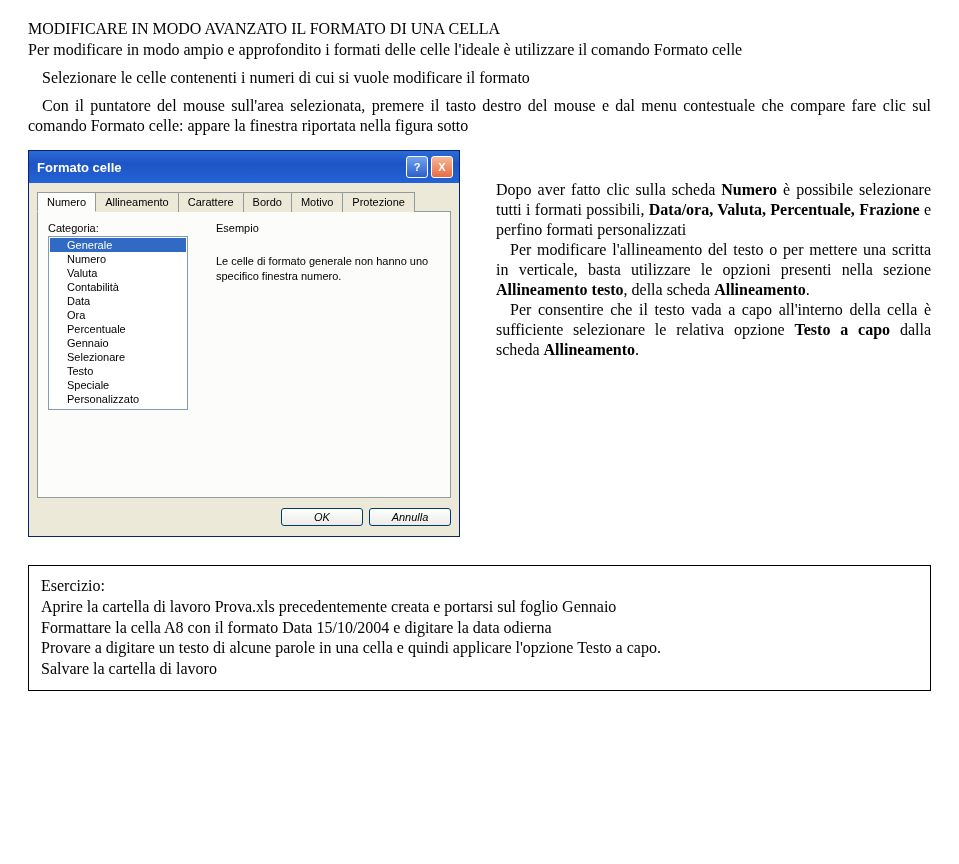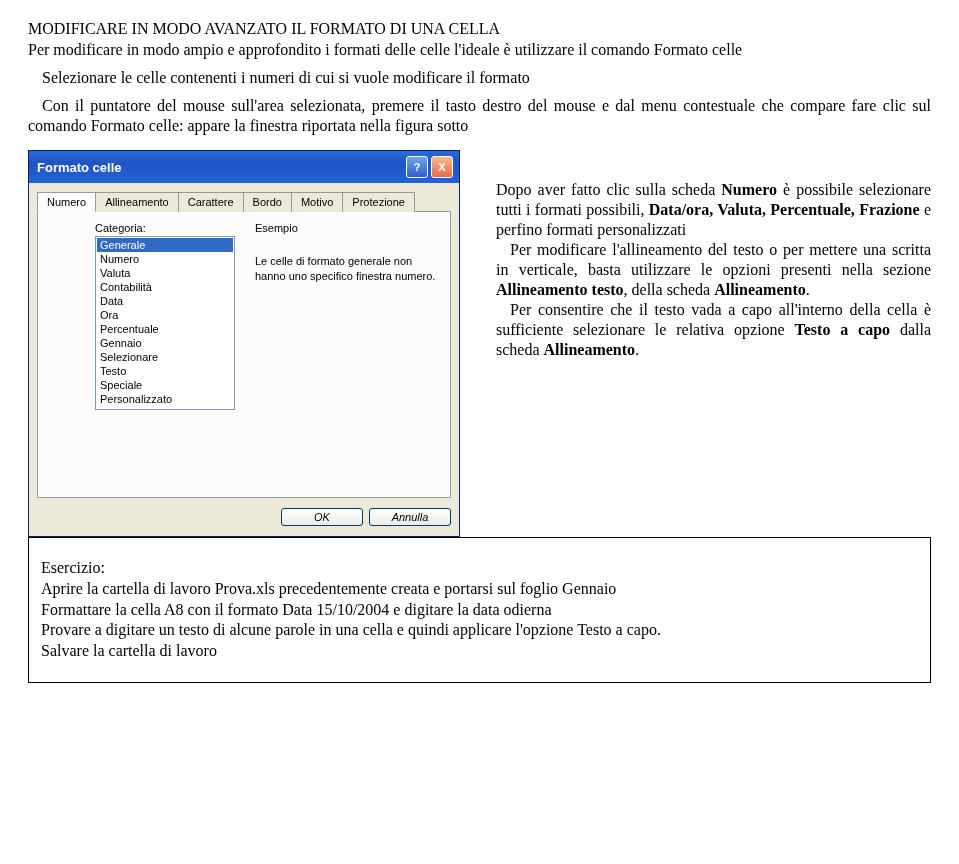--- a/index.html
+++ b/index.html
@@ -104,34 +104,34 @@
     border-bottom: 1px solid #fcfcfa;
     z-index: 2;
   }
   .tab-content {
     border: 1px solid #919b9c;
     border-top: none;
     padding: 10px;
     background: #fcfcfa;
     height: 265px;
   }
-  .tc-row { display: flex; gap: 20px; margin-left: 47px; }
+  .tc-row { display: flex; gap: 28px; }
   .tc-left { flex: 0 0 140px; }
   .tc-right { flex: 1; }
   .lbl { margin-bottom: 2px; }
   .listbox {
     border: 1px solid #7f9db9;
     background: #fff;
     height: 170px;
     overflow: auto;
     font-size: 11px;
     padding: 1px;
   }
   .listbox div {
-    padding: 1px 3px;
+    padding: 1px 17px;
   }
   .listbox .selected {
     background: #316ac5;
     color: #fff;
   }
   .example-text {
     margin-top: 20px;
     font-size: 11px;
     line-height: 1.4;
   }
@@ -146,22 +146,23 @@
     width: 80px;
     border: 1px solid #003c74;
     background: linear-gradient(to bottom, #fff, #ecebe5);
     border-radius: 3px;
     text-align: center;
     font-size: 11px;
     font-style: italic;
   }
 
   .exercise-box {
+    margin-top: 28px;
     border: 1px solid #000;
-    padding: 20px 12px;
+    padding: 10px 12px;
     line-height: 1.3;
   }
 </style>
 </head>
 <body>
 
 <div class="title">MODIFICARE IN MODO AVANZATO IL FORMATO DI UNA CELLA</div>
 
 <div class="para">Per modificare in modo ampio e approfondito i formati delle celle l'ideale è utilizzare il comando Formato celle</div>
 

